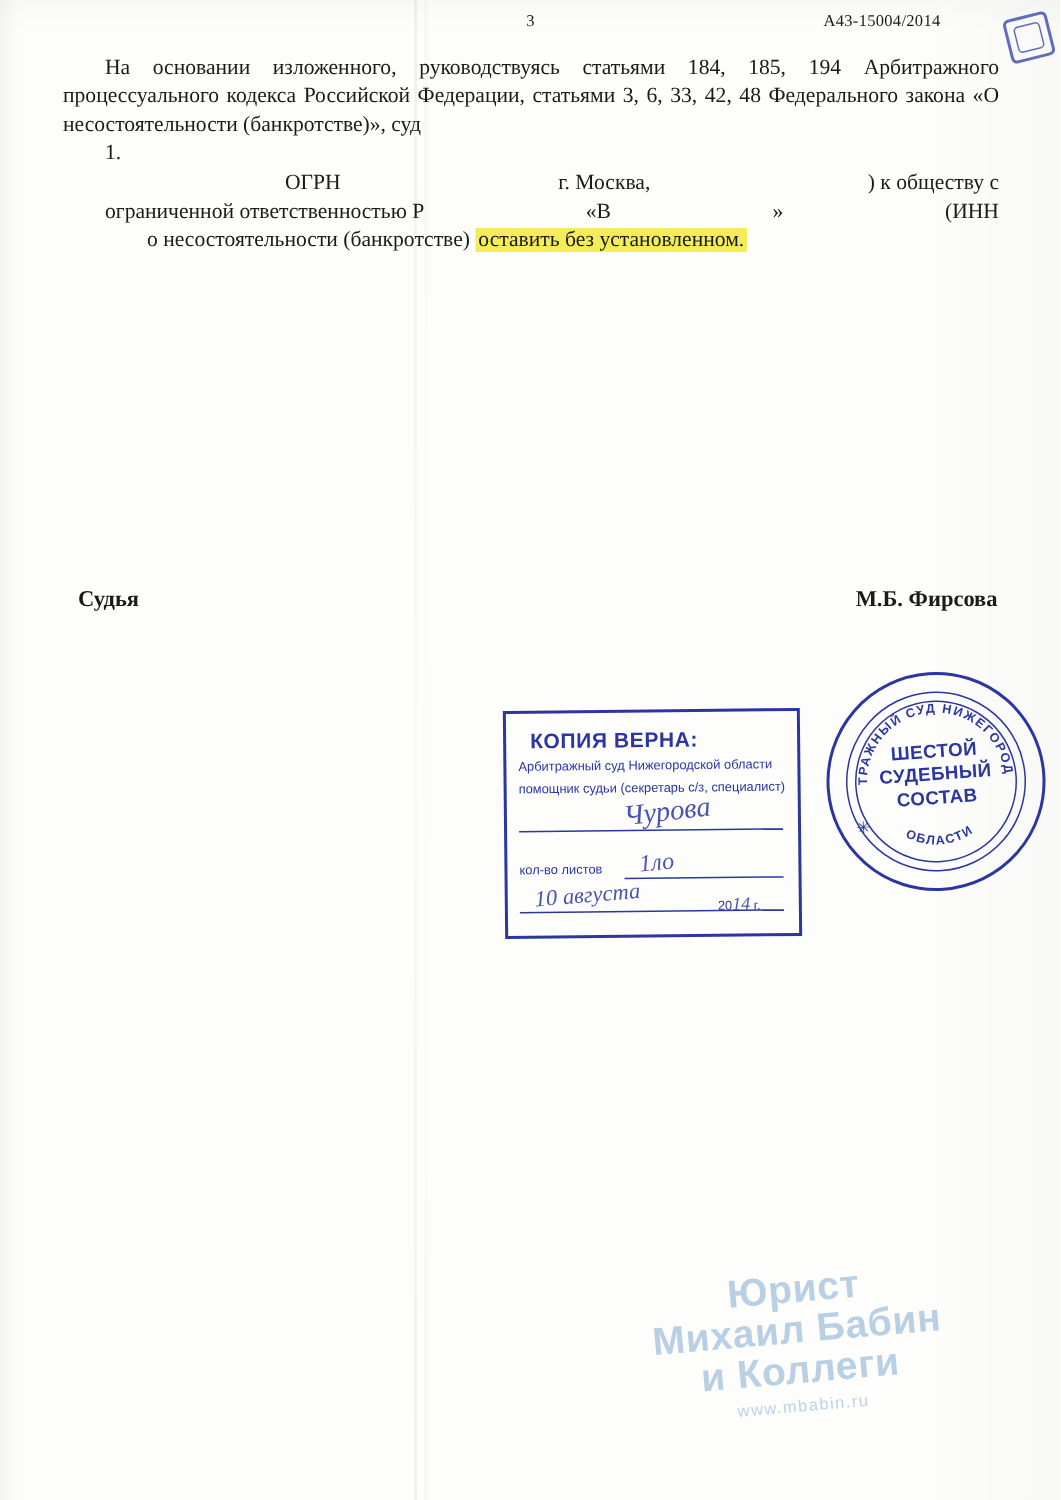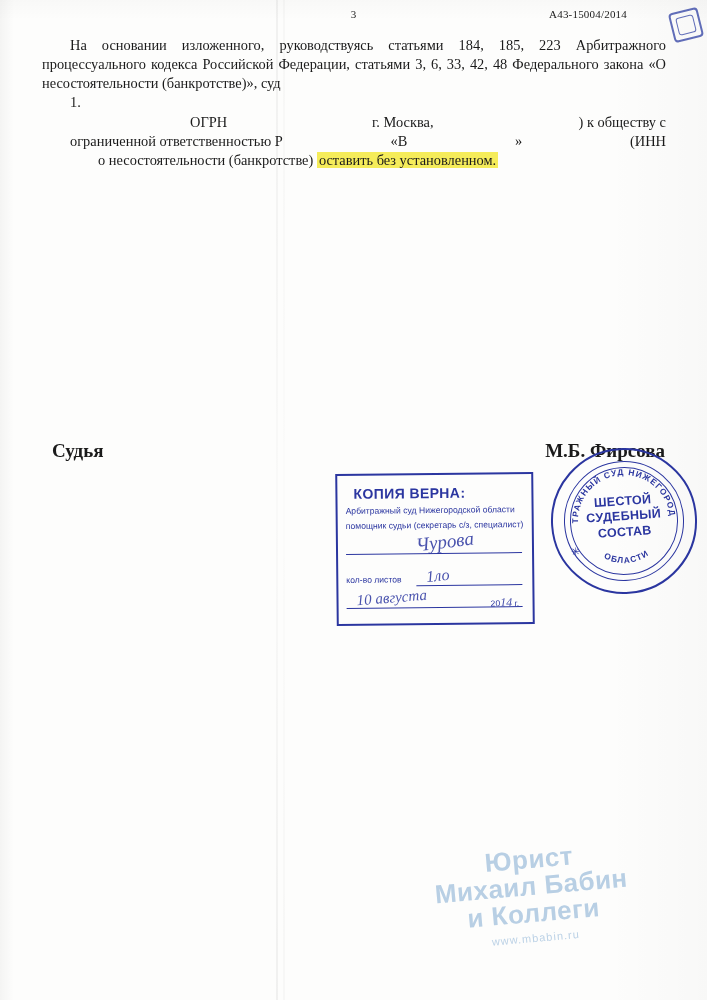--- a/index.html
+++ b/index.html
@@ -135,22 +135,21 @@
 
   
   .sig-row {
     position: absolute;
     top: 392px;
     left: 52px;
     right: 42px;
     display: flex;
     justify-content: space-between;
     font-weight: bold;
-    font-size: 19px;
-    margin-top: 48px;
+    font-size: 15px;
   }
 
   
   .copy-stamp {
     position: absolute;
     left: 336px;
     top: 473px;
     width: 194px;
     height: 148px;
     border: 2px solid #2b36a0;
@@ -178,21 +177,21 @@
   .cs-rule-a { left: 8px; right: 10px; top: 78px; }
   .cs-rule-b { left: 78px; right: 10px; top: 110px; }
   .cs-rule-c { left: 8px;  right: 10px; top: 132px; }
 
   .copy-stamp .cs-field {
     position: absolute;
     font-family: "Liberation Sans", sans-serif;
     font-size: 8.6px;
   }
   .cs-sheets { left: 8px; top: 99px; }
-  .cs-date-tail { left: 152px; top: 121px; }
+  .cs-date-tail { left: 140px; top: 121px; }
 
   .handwrite {
     position: absolute;
     font-family: "Liberation Serif", serif;
     font-style: italic;
     color: #2b36a0;
     opacity: .85;
   }
   .hw-sign { left: 78px; top: 56px; font-size: 19px; transform: rotate(-6deg); }
   .hw-count { left: 88px; top: 92px; font-size: 16px; transform: rotate(-5deg); }
@@ -287,21 +286,21 @@
   <div class="fold-line fold-2"></div>
 
   <div class="doc-header">
     <div class="page-number">3</div>
     <div class="case-number">А43-15004/2014</div>
     <div class="corner-stamp"></div>
   </div>
 
   <div class="body">
 
-    <p class="para spaced">На основании изложенного, руководствуясь статьями 184, 185, 223 Арбитражного процессуального кодекса Российской Федерации, статьями 3, 6, 33, 42, 48 Федерального закона  «О несостоятельности (банкротстве)», суд</p>
+    <p class="para spaced">На основании изложенного, руководствуясь статьями 184, 185, 194 Арбитражного процессуального кодекса Российской Федерации, статьями 3, 6, 33, 42, 48 Федерального закона  «О несостоятельности (банкротстве)», суд</p>
 
 
     <p class="para line-spread indent-line">
       <span>1.</span>
     </p>
 
     <p class="para line-spread sub-indent-2">
       <span>ОГРН</span>
       <span>г. Москва,</span>
       <span>) к обществу с</span>

